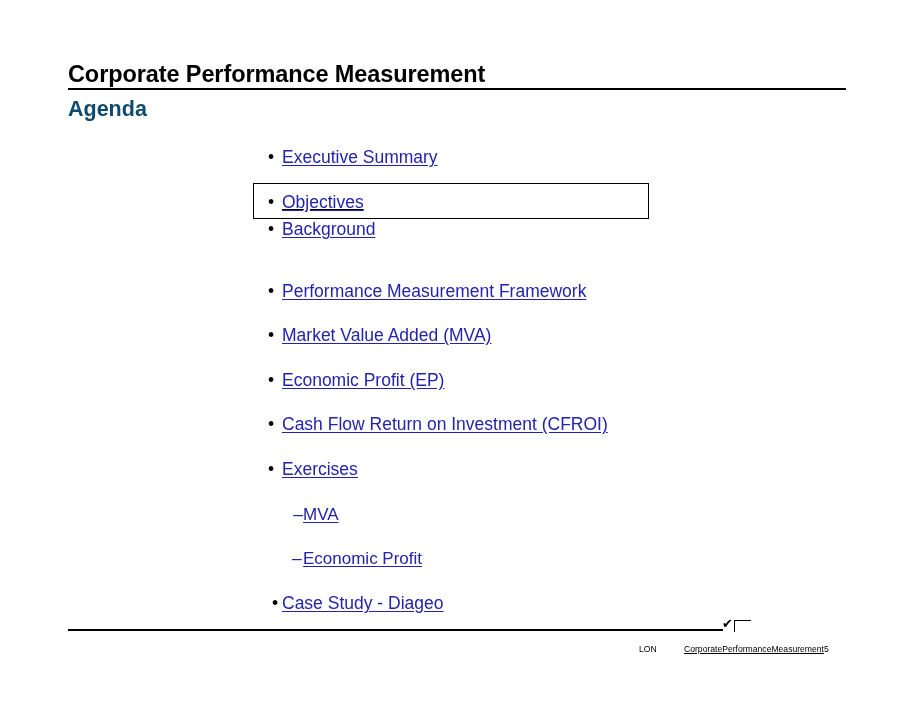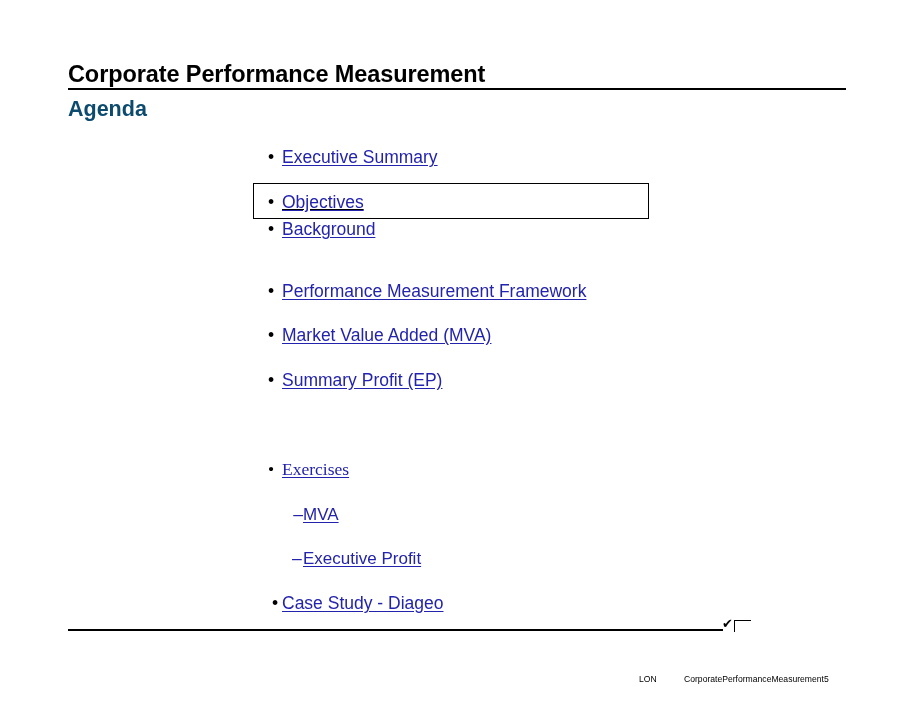--- a/index.html
+++ b/index.html
@@ -138,28 +138,28 @@
     left: 734px;
     top: 620px;
     width: 17px;
     height: 12px;
     border-top: 1.6px solid #000000;
     border-left: 1.6px solid #000000;
     box-sizing: border-box;
   }
   .footer-meta {
     position: absolute;
-    top: 674px;
+    top: 644px;
     font-size: 8.6px;
     line-height: 11px;
     color: #000000;
     white-space: nowrap;
   }
   .footer-office { left: 639px; }
-  .footer-docname { left: 684px; }
+  .footer-docname { left: 684px; text-decoration: underline; }
   .footer-page { left: 824px; }
 </style>
 </head>
 <body>
 
 <div class="slide">
 
   <div class="header">
     <h1 class="slide-title">Corporate Performance Measurement</h1>
   </div>
@@ -169,24 +169,25 @@
   <div class="agenda-label">Agenda</div>
 
   <div class="highlight-box"></div>
 
   <ul class="agenda-list">
       <li class="agenda-item level-1" style="top: 146px;"><span class="marker">•</span><span class="link">Executive Summary</span></li>
       <li class="agenda-item level-1" style="top: 191px; text-decoration: underline;"><span class="marker">•</span><span class="link">Objectives</span></li>
       <li class="agenda-item level-1" style="top: 218px;"><span class="marker">•</span><span class="link">Background</span></li>
       <li class="agenda-item level-1" style="top: 324px;"><span class="marker">•</span><span class="link">Market Value Added (MVA)</span></li>
       <li class="agenda-item level-1" style="top: 280px;"><span class="marker">•</span><span class="link">Performance Measurement Framework</span></li>
-      <li class="agenda-item level-1" style="top: 369px;"><span class="marker">•</span><span class="link">Summary Profit (EP)</span></li>
-      <li class="agenda-item level-1" style="top: 458px; font-family: Liberation Serif, serif;"><span class="marker">•</span><span class="link">Exercises</span></li>
+      <li class="agenda-item level-1" style="top: 369px;"><span class="marker">•</span><span class="link">Economic Profit (EP)</span></li>
+      <li class="agenda-item level-1" style="top: 413px;"><span class="marker">•</span><span class="link">Cash Flow Return on Investment (CFROI)</span></li>
+      <li class="agenda-item level-1" style="top: 458px;"><span class="marker">•</span><span class="link">Exercises</span></li>
       <li class="agenda-item level-2" style="top: 503px; text-align: right;"><span class="marker">–</span><span class="link">MVA</span></li>
-      <li class="agenda-item level-2" style="top: 547px;"><span class="marker">–</span><span class="link">Executive Profit</span></li>
+      <li class="agenda-item level-2" style="top: 547px;"><span class="marker">–</span><span class="link">Economic Profit</span></li>
       <li class="agenda-item level-1" style="top: 592px; text-align: center;"><span class="marker">•</span><span class="link">Case Study - Diageo</span></li>
     </ul>
 
   <div class="footer-rule"></div>
   <div class="footer-check">✔</div>
   <div class="footer-corner"></div>
 
   <div class="footer-meta footer-office">LON</div>
   <div class="footer-meta footer-docname">CorporatePerformanceMeasurement</div>
   <div class="footer-meta footer-page">5</div>

